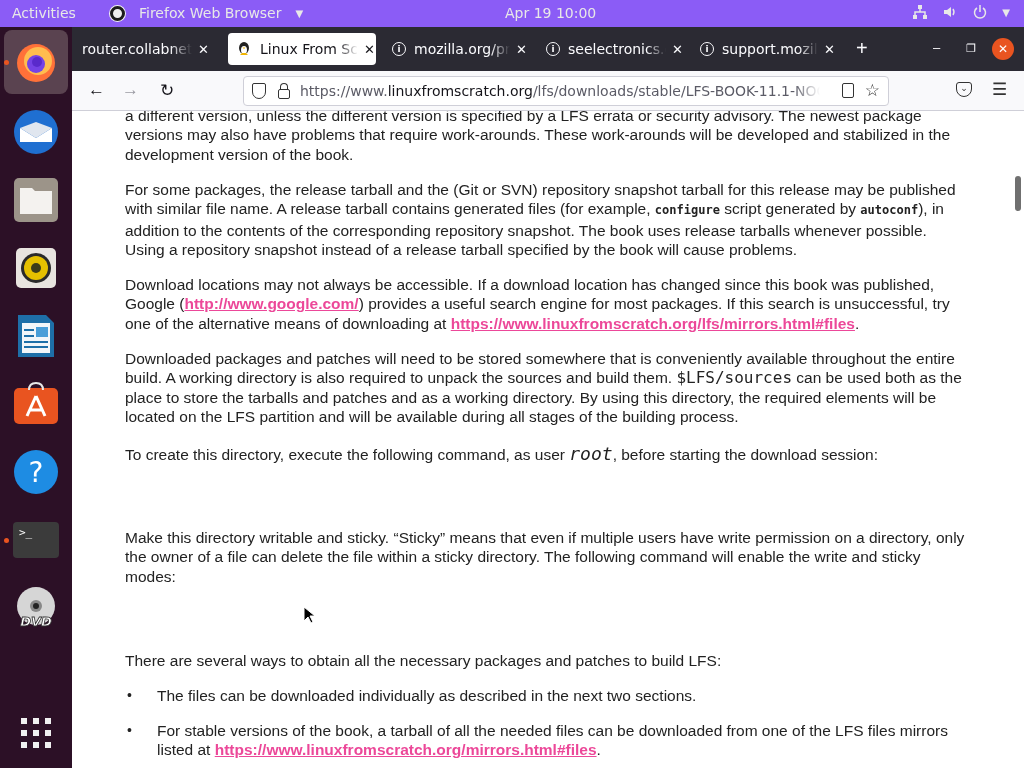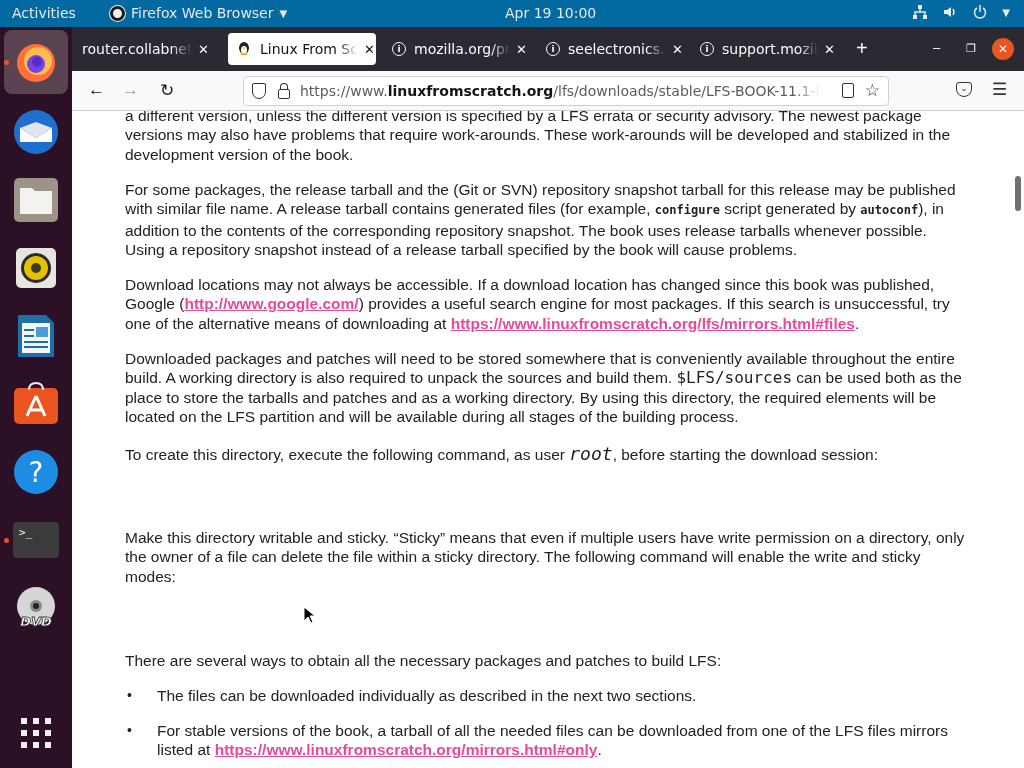--- a/index.html
+++ b/index.html
@@ -1,21 +1,21 @@
 <!DOCTYPE html>
 <html><head>
 <meta charset="utf-8">
 <style>
   * { box-sizing: border-box; margin: 0; padding: 0; }
   html, body { width: 1024px; height: 768px; overflow: hidden; background: #2b0a22; font-family: "Liberation Sans", sans-serif; }
 
   
-  .topbar { position: absolute; left: 0; top: 0; width: 1024px; height: 27px; background: #0369a1; color: #e8e8e8; font-family: "DejaVu Sans", sans-serif; font-size: 14px; }
+  .topbar { position: absolute; left: 0; top: 0; width: 1024px; height: 27px; background: #8b5cf6; color: #e8e8e8; font-family: "DejaVu Sans", sans-serif; font-size: 14px; }
   .topbar .activities { position: absolute; left: 12px; top: 5px; }
-  .topbar .app { position: absolute; left: 110px; top: 5px; display: flex; align-items: center; gap: 6px; }
+  .topbar .app { position: absolute; left: 110px; top: 5px; display: flex; align-items: center; gap: 14px; }
   .topbar .app .ff { width: 15px; height: 15px; border-radius: 50%; background: #f0f0f0; border: 3px solid #1d1d1d; box-shadow: 0 0 0 1px #f0f0f0; }
   .topbar .app .caret { font-size: 10px; }
   .topbar .clock { position: absolute; left: 505px; top: 5px; }
   .topbar .tray { position: absolute; right: 14px; top: 4px; display: flex; gap: 14px; font-size: 13px; }
 
   
   .dock { position: absolute; left: 0; top: 27px; width: 72px; height: 741px; background: #2c1026; }
   .dock-item { position: absolute; left: 10px; width: 52px; height: 52px; display: flex; align-items: center; justify-content: center; border-radius: 8px; }
   .dock-item.active { background: #5a4350; left: 4px; width: 64px; height: 64px; }
   .run-dot { position: absolute; left: 4px; width: 5px; height: 5px; border-radius: 50%; background: #e95420; }
@@ -33,21 +33,21 @@
   .winclose { position: absolute; left: 920px; top: 11px; width: 22px; height: 22px; border-radius: 50%; background: #e95420; color: #fff; font-size: 12px; display: flex; align-items: center; justify-content: center; }
 
   .navbar { position: absolute; left: 0; top: 44px; width: 952px; height: 40px; background: #f9f9fb; border-bottom: 1px solid #cfcfd8; }
   .navbtn { position: absolute; top: 9px; font-size: 17px; color: #15141a; }
   .navbtn.dim { color: #9a9aa2; }
   .urlbar { position: absolute; left: 171px; top: 5px; width: 646px; height: 30px; background: #fff; border: 1px solid #cfcfd8; border-radius: 4px; display: flex; align-items: center; padding-left: 8px; font-family: "DejaVu Sans", sans-serif; font-size: 14px; }
   .urlbar .shield { width: 14px; height: 16px; border: 1.6px solid #333; border-radius: 2px 2px 7px 7px; margin-right: 12px; }
   .urlbar .lock { width: 12px; height: 10px; border: 1.5px solid #333; border-radius: 2px; margin-right: 10px; margin-top: 5px; position: relative; }
   .urlbar .lock::before { content:""; position:absolute; left: 1px; top: -7px; width: 6px; height: 6px; border: 1.5px solid #333; border-bottom: none; border-radius: 4px 4px 0 0; }
   .urlbar .url { color: #5b5b66; white-space: nowrap; overflow: hidden; width: 520px; -webkit-mask-image: linear-gradient(90deg,#000 95%,transparent); mask-image: linear-gradient(90deg,#000 95%,transparent); }
-  .urlbar .url b { color: #15141a; font-weight: bold; }
+  .urlbar .url b { color: #15141a; font-weight: normal; }
   .urlbar .reader { position: absolute; right: 34px; top: 6px; width: 12px; height: 15px; border: 1.5px solid #333; border-radius: 2px; }
   .urlbar .star { position: absolute; right: 8px; top: 3px; font-size: 17px; color: #333; }
   .pocket { position: absolute; left: 884px; top: 11px; width: 16px; height: 15px; border: 1.6px solid #333; border-radius: 3px 3px 8px 8px; font-size: 9px; text-align: center; line-height: 11px; color: #333; }
   .menu { position: absolute; left: 920px; top: 8px; font-size: 17px; color: #333; }
 
   
   .content { position: absolute; left: 0; top: 84px; width: 952px; height: 657px; overflow: hidden; background: #fff; color: #222; font-family: "Liberation Sans", sans-serif; font-size: 15.5px; line-height: 19.3px; }
   .content p { position: absolute; left: 53px; width: 840px; }
   .content a { color: #ec4899; font-weight: bold; text-decoration: underline; }
   .content code { font-family: "DejaVu Sans Mono", monospace; font-size: 12px; font-weight: bold; }
@@ -255,21 +255,21 @@
 
     <p style="top:417px">Make this directory writable and sticky. “Sticky” means that even if multiple users have write permission on a directory, only the owner of a file can delete the file within a sticky directory. The following command will enable the write and sticky modes:</p>
 
 
     <p style="top:540px">There are several ways to obtain all the necessary packages and patches to build LFS:</p>
 
     <span class="bullet" style="top:575px">•</span>
     <p style="top:575px;left:85px;width:800px">The files can be downloaded individually as described in the next two sections.</p>
 
     <span class="bullet" style="top:610px">•</span>
-    <p style="top:610px;left:85px;width:800px"><span>For stable versions of the book, a tarball of all the needed files can be downloaded from one of the LFS files mirrors listed at </span><a>https://www.linuxfromscratch.org/mirrors.html#only</a><span>.</span></p>
+    <p style="top:610px;left:85px;width:800px"><span>For stable versions of the book, a tarball of all the needed files can be downloaded from one of the LFS files mirrors listed at </span><a>https://www.linuxfromscratch.org/mirrors.html#files</a><span>.</span></p>
 
     <div class="scrollthumb"></div>
 
     <svg style="position:absolute;left:231px;top:495px" width="12" height="18" viewBox="0 0 12 18">
       <path d="M1 1v14l4-4 3 6 2-1-3-6h5z" fill="#000" stroke="#fff" stroke-width="1"></path>
     </svg>
   </div>
 </div>
 
 </body></html>

